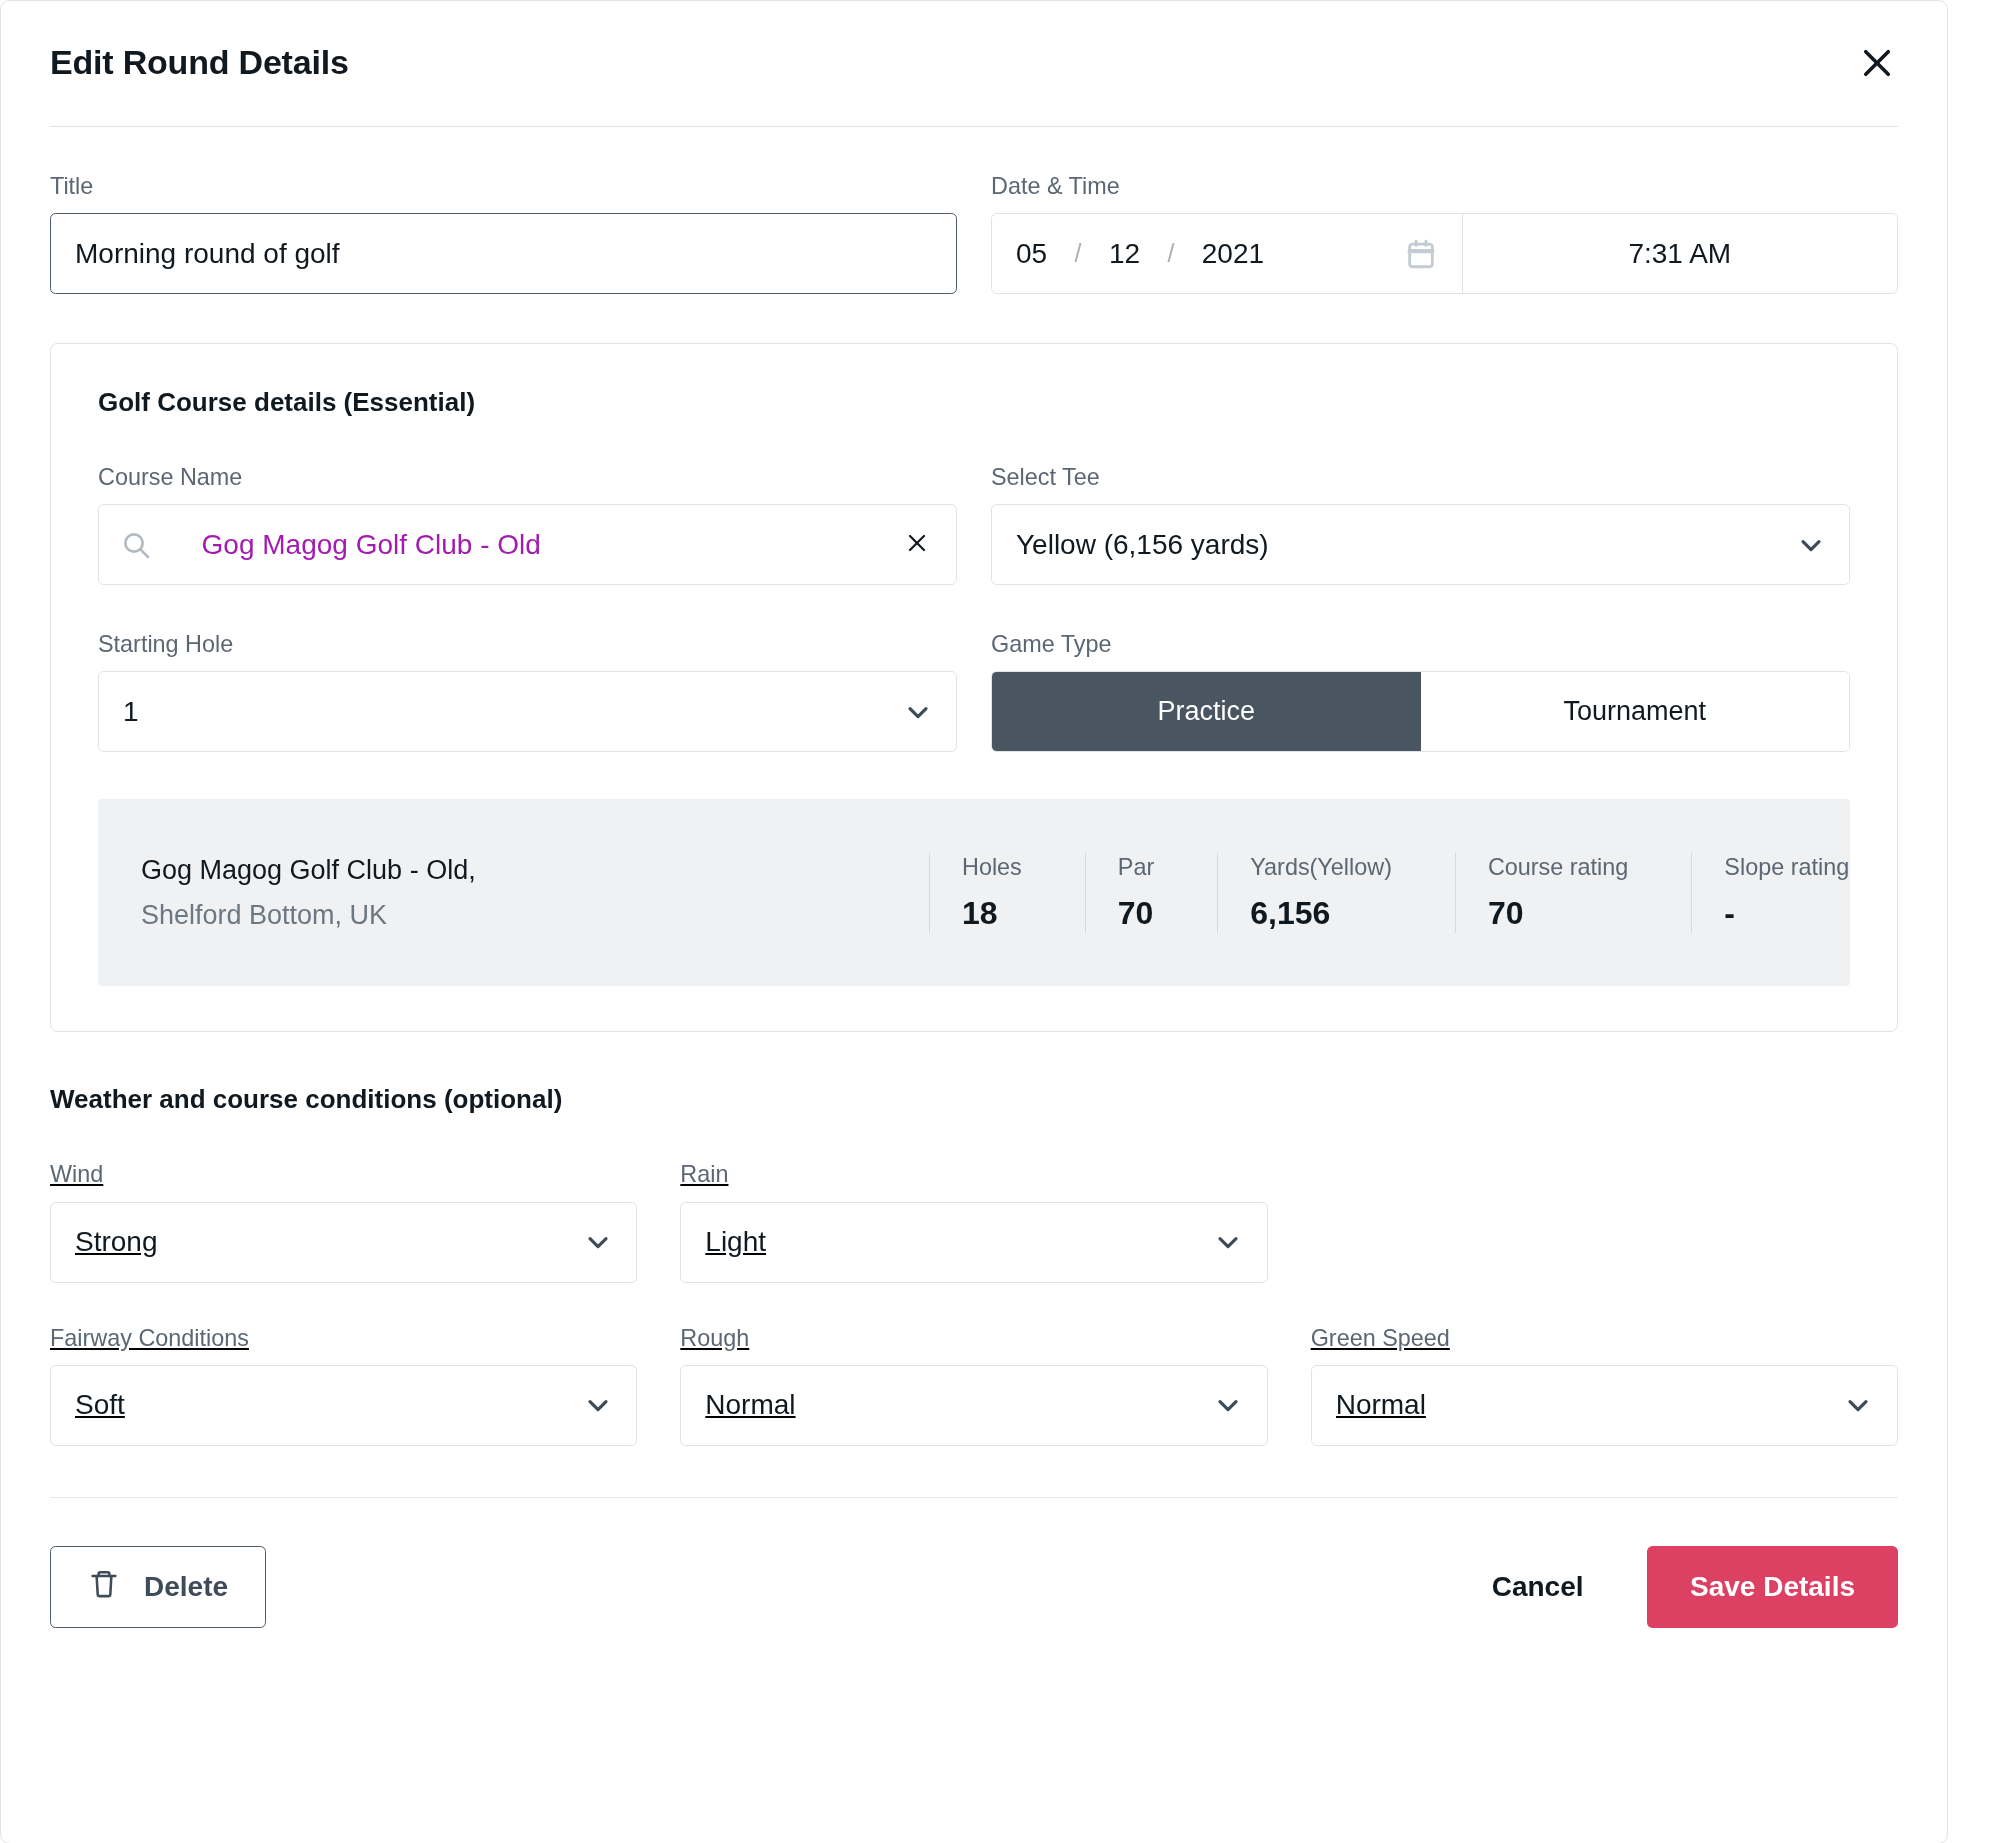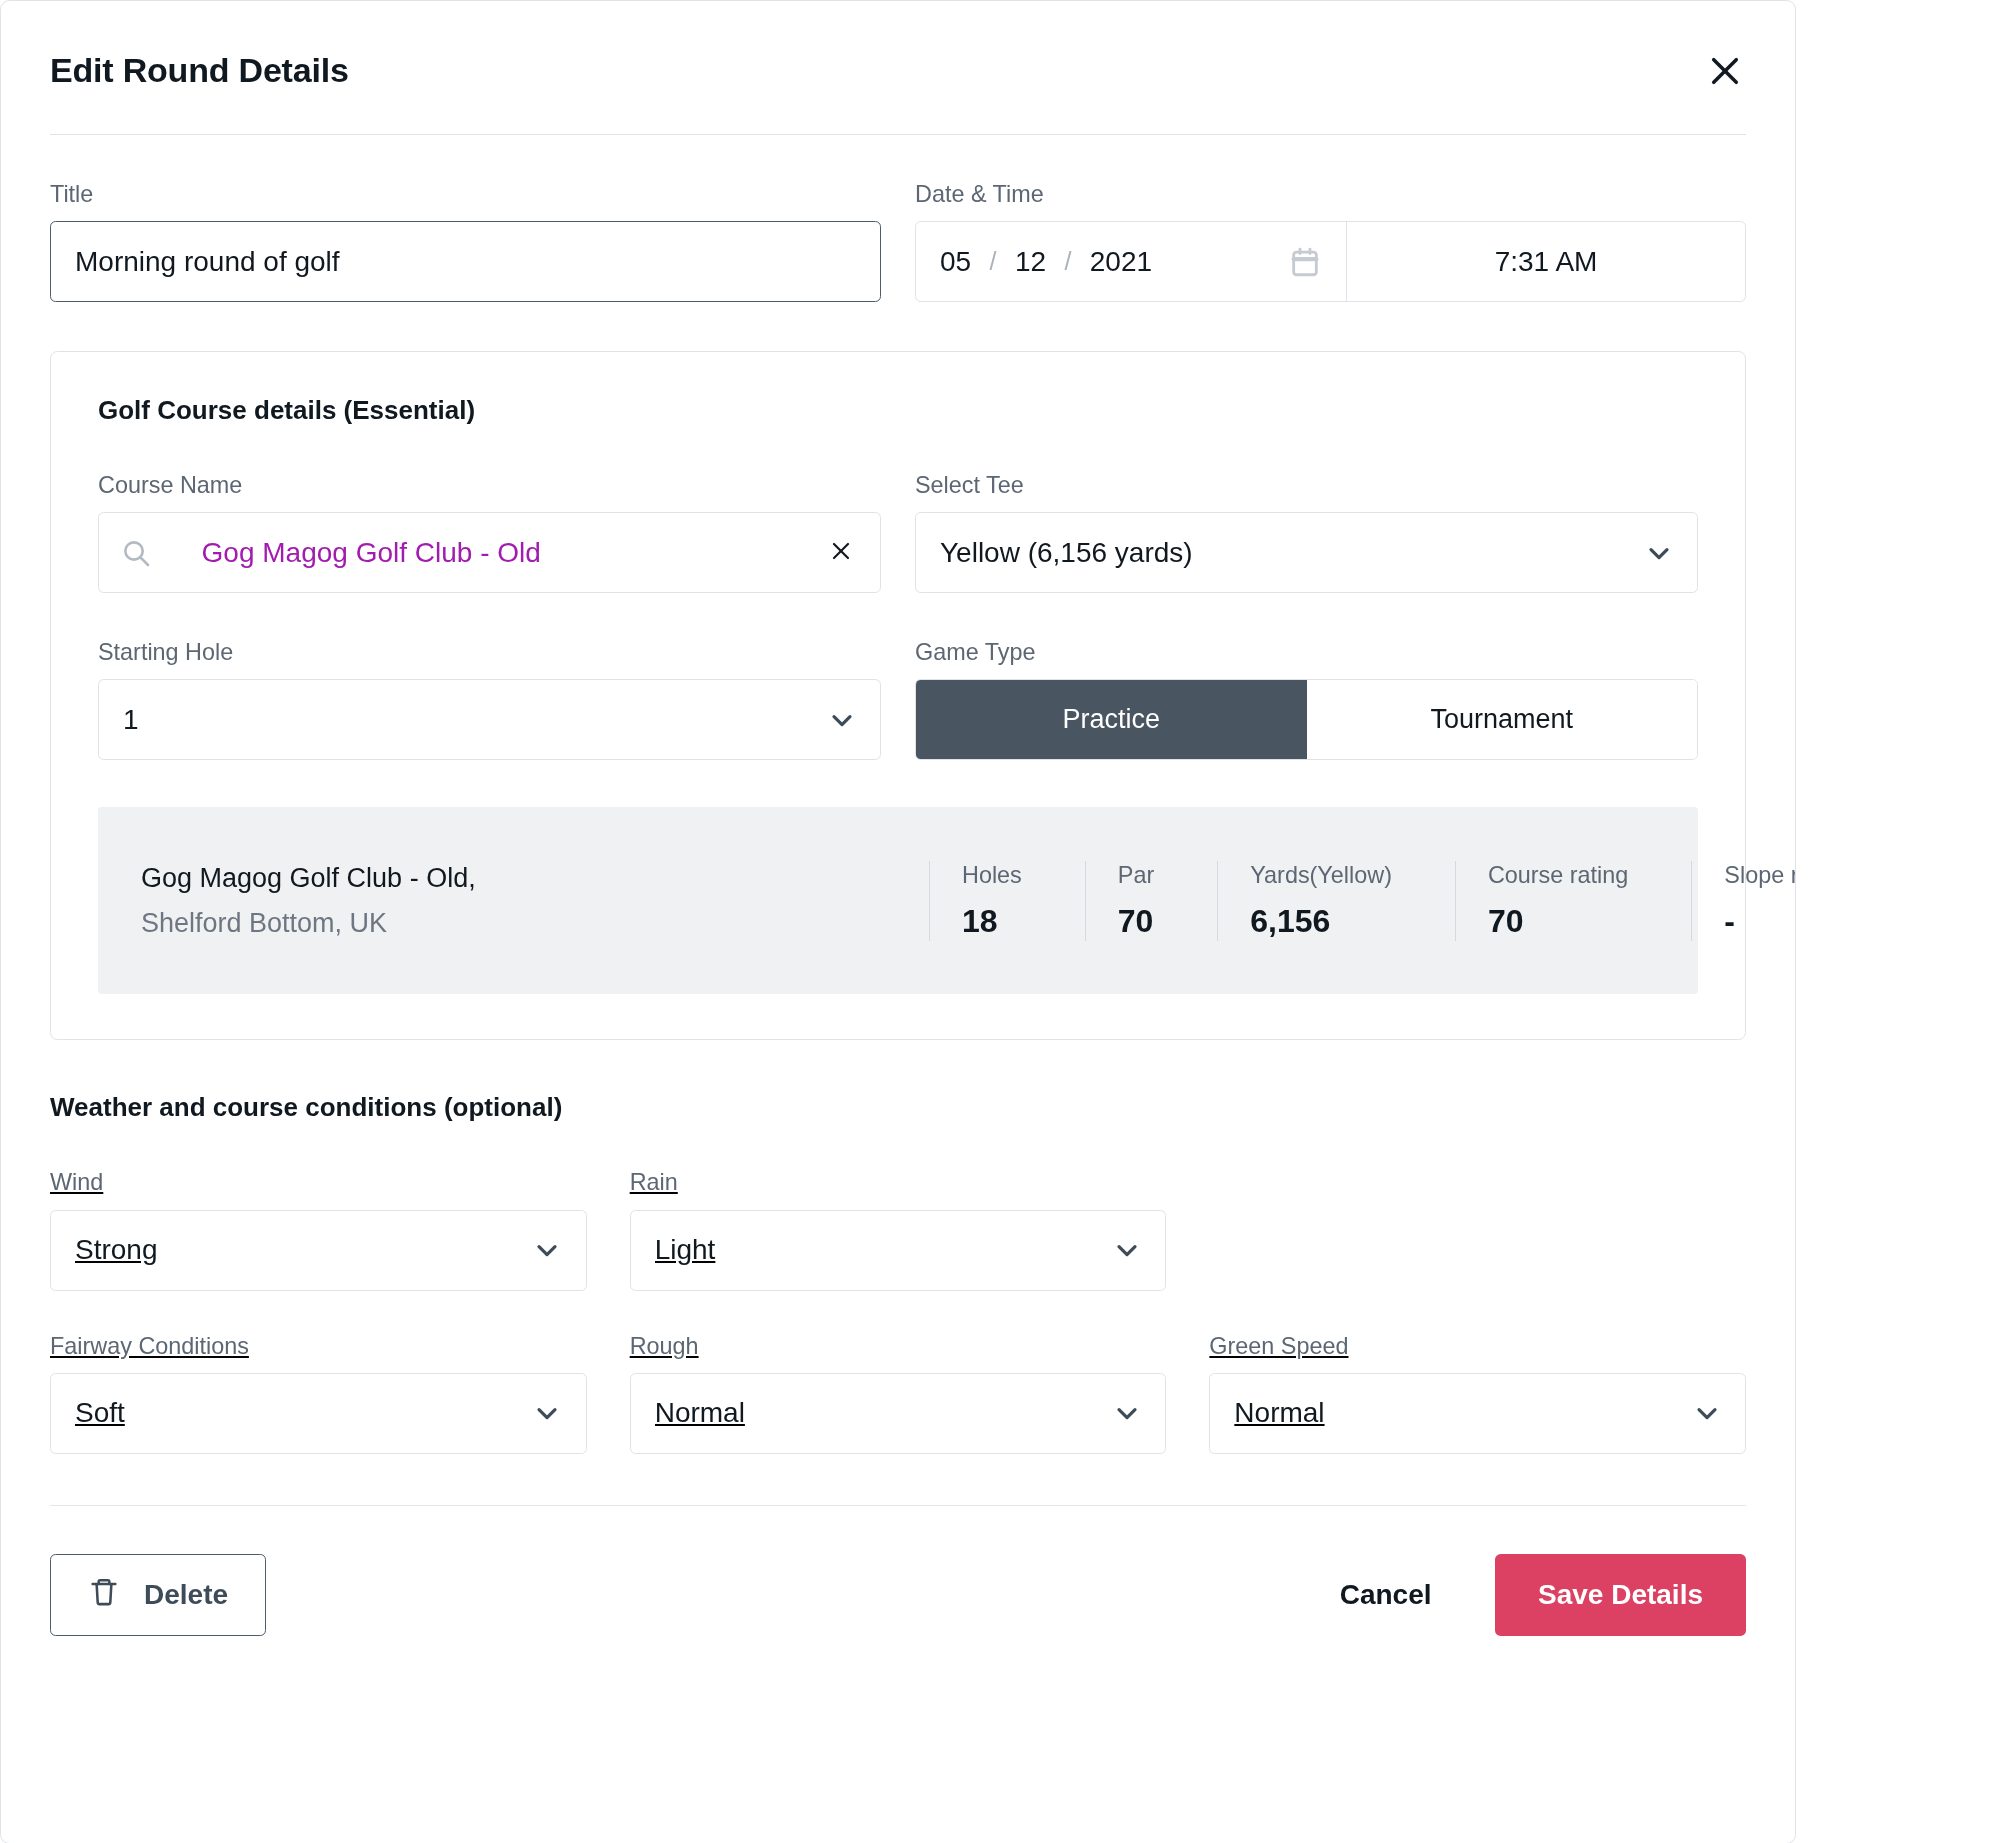--- a/index.html
+++ b/index.html
@@ -7,26 +7,26 @@
   html, body {
     width: 1996px;
     height: 1844px;
     background: #ffffff;
     font-family: "Liberation Sans", sans-serif;
     -webkit-font-smoothing: antialiased;
   }
 
   .modal {
     position: relative;
-    width: 1796px;
+    width: 1948px;
     height: 1844px;
     background: #ffffff;
     border: 0.9px solid #dfe3e8;
     border-radius: 9.4px;
-    padding: 8px 49px;
+    padding: 0 49px;
     overflow: hidden;
   }
 
   
   .modal-header {
     position: relative;
     display: flex;
     align-items: flex-start;
     justify-content: space-between;
     padding-top: 41px;
@@ -97,21 +97,21 @@
     border-radius: 5.6px;
     overflow: hidden;
     background: #fff;
   }
   .date-part {
     flex: 0 0 52%;
     display: flex;
     align-items: center;
     padding: 0 24px;
     border-right: 0.9px solid #dfe3e8;
-    gap: 10px;
+    gap: 19px;
     cursor: text;
   }
   .date-seg { font-size: 28px; color: #101820; }
   .date-sep { font-size: 25px; color: #a9b2bb; margin: 0 8.4px; }
   .cal-icon { margin-left: auto; display: flex; align-items: center; }
   .time-part {
     flex: 1 1 auto;
     display: flex;
     align-items: center;
     justify-content: center;

